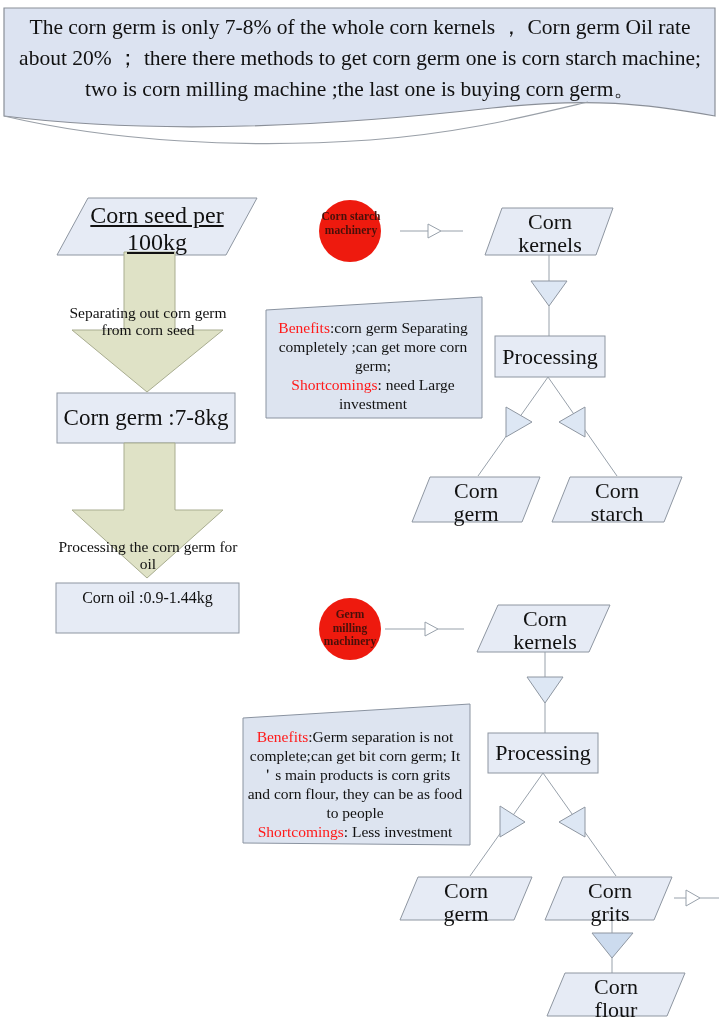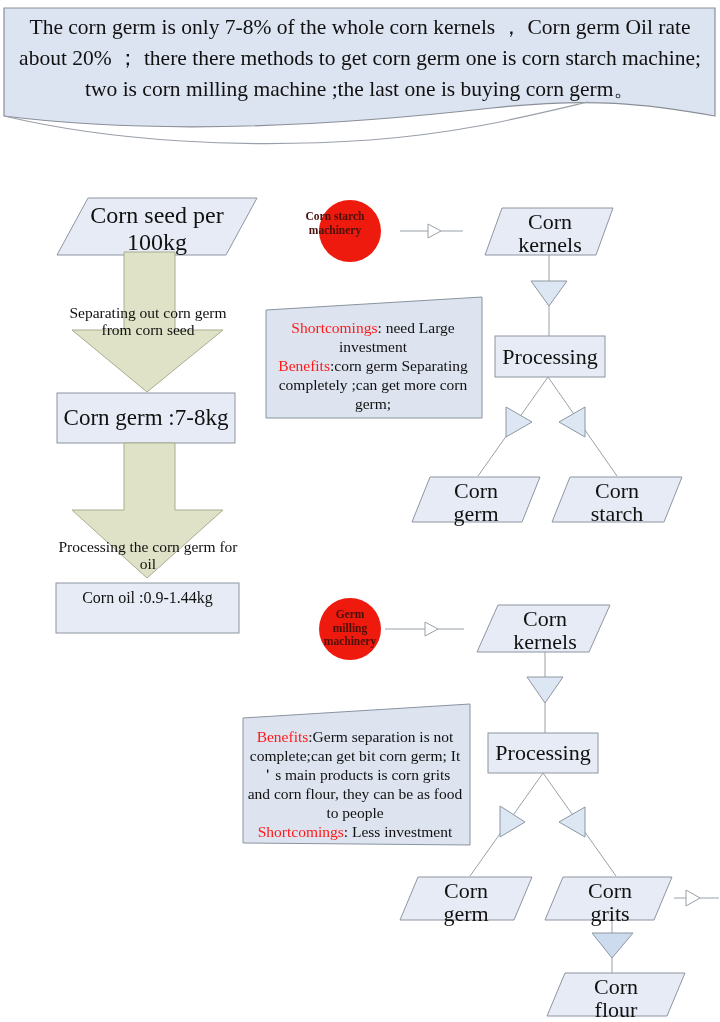--- a/index.html
+++ b/index.html
@@ -78,35 +78,35 @@
     <line x1="700" y1="898" x2="719" y2="898" stroke="#98a1ab"></line>
 
     <line x1="612" y1="920" x2="612" y2="933" stroke="#98a1ab"></line>
     <polygon points="592,933 633,933 612,958" fill="#ccdbee" stroke="#8e96a1"></polygon>
     <line x1="612" y1="958" x2="612" y2="973" stroke="#98a1ab"></line>
     <polygon points="565,973 685,973 667,1016 547,1016" fill="#e6ebf5" stroke="#8e96a1"></polygon>
   </svg>
 
   <div class="lbl banner-text">The corn germ is only 7-8% of  the  whole corn kernels ，  Corn germ Oil rate  about 20% ；  there there  methods to get corn germ one is corn starch machine; two is corn milling machine ;the last one is buying corn germ。</div>
 
-  <div class="lbl node" style="left:67px;top:202px;width:180px;font-size:24px;line-height:27px;">Corn seed per 100kg</div>
+  <div class="lbl node" style="left:67px;top:202px;width:180px;font-size:24px;line-height:27px;text-decoration:underline;">Corn seed per 100kg</div>
   <div class="lbl step" style="left:58px;top:304px;width:180px;">Separating out corn germ from corn seed</div>
   <div class="lbl" style="left:57px;top:393px;width:178px;height:50px;font-size:23px;line-height:50px;">Corn germ :7-8kg</div>
   <div class="lbl step" style="left:58px;top:493px;width:180px;margin-top:45px;">Processing the corn germ for oil</div>
   <div class="lbl" style="left:56px;top:585px;width:183px;font-size:16px;line-height:25px;">Corn oil :0.9-1.44kg</div>
 
-  <div class="lbl machine" style="left:304px;top:210px;width:62px;">Corn starch machinery</div>
+  <div class="lbl machine" style="left:320px;top:210px;width:62px;">Corn starch machinery</div>
   <div class="lbl node" style="left:505px;top:210px;width:90px;">Corn kernels</div>
   <div class="lbl" style="left:495px;top:336px;width:110px;height:41px;font-size:22px;line-height:41px;">Processing</div>
   <div class="lbl node" style="left:436px;top:479px;width:80px;">Corn germ</div>
   <div class="lbl node" style="left:577px;top:479px;width:80px;">Corn starch</div>
 
   <div class="lbl benefits" style="left:272px;top:318px;width:202px;">
+    <div><span class="red">Benefits</span><span>:corn germ Separating completely ;can get  more corn germ;</span></div>
     <div><span class="red">Shortcomings</span><span>: need Large investment</span></div>
-    <div><span class="red">Benefits</span><span>:corn germ Separating completely ;can get  more corn germ;</span></div>
   </div>
 
   <div class="lbl machine" style="left:318px;top:608px;width:64px;">Germ milling machinery</div>
   <div class="lbl node" style="left:500px;top:607px;width:90px;">Corn kernels</div>
   <div class="lbl" style="left:488px;top:733px;width:110px;height:40px;font-size:22px;line-height:40px;">Processing</div>
 
   <div class="lbl benefits" style="left:247px;top:727px;width:216px;">
     <div><span class="red">Benefits</span><span>:Germ separation is not complete;can get  bit corn germ; It＇s main products is corn grits and corn flour, they can be as food to people</span></div>
     <div><span class="red">Shortcomings</span><span>: Less investment</span></div>
   </div>

